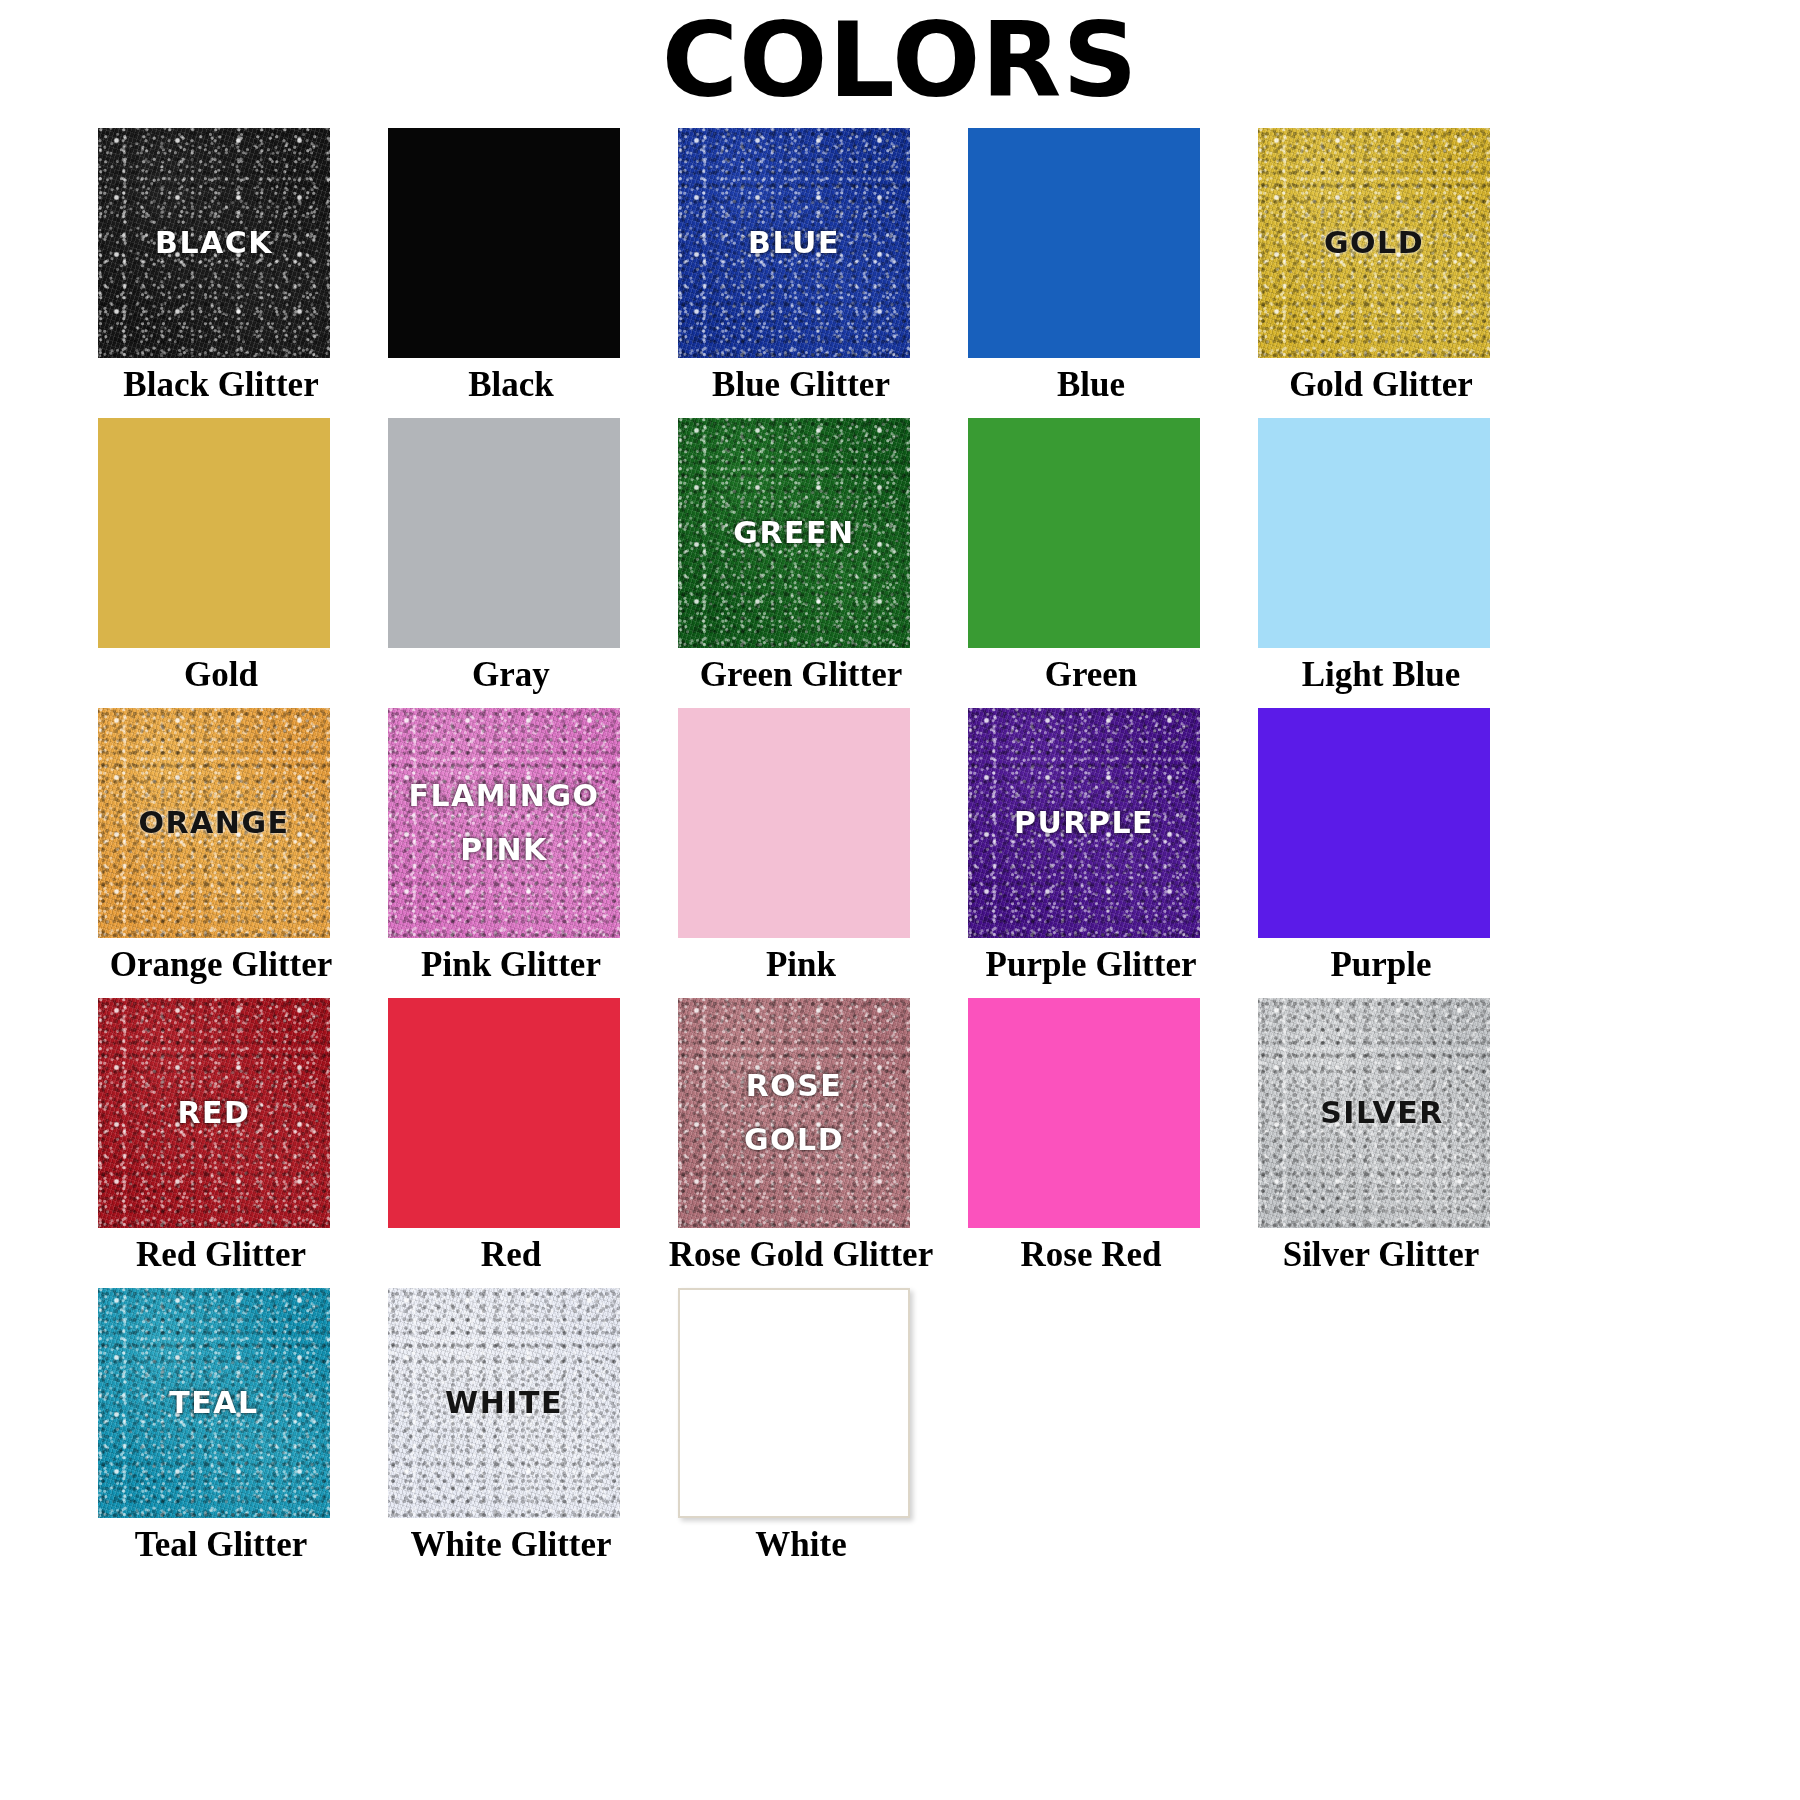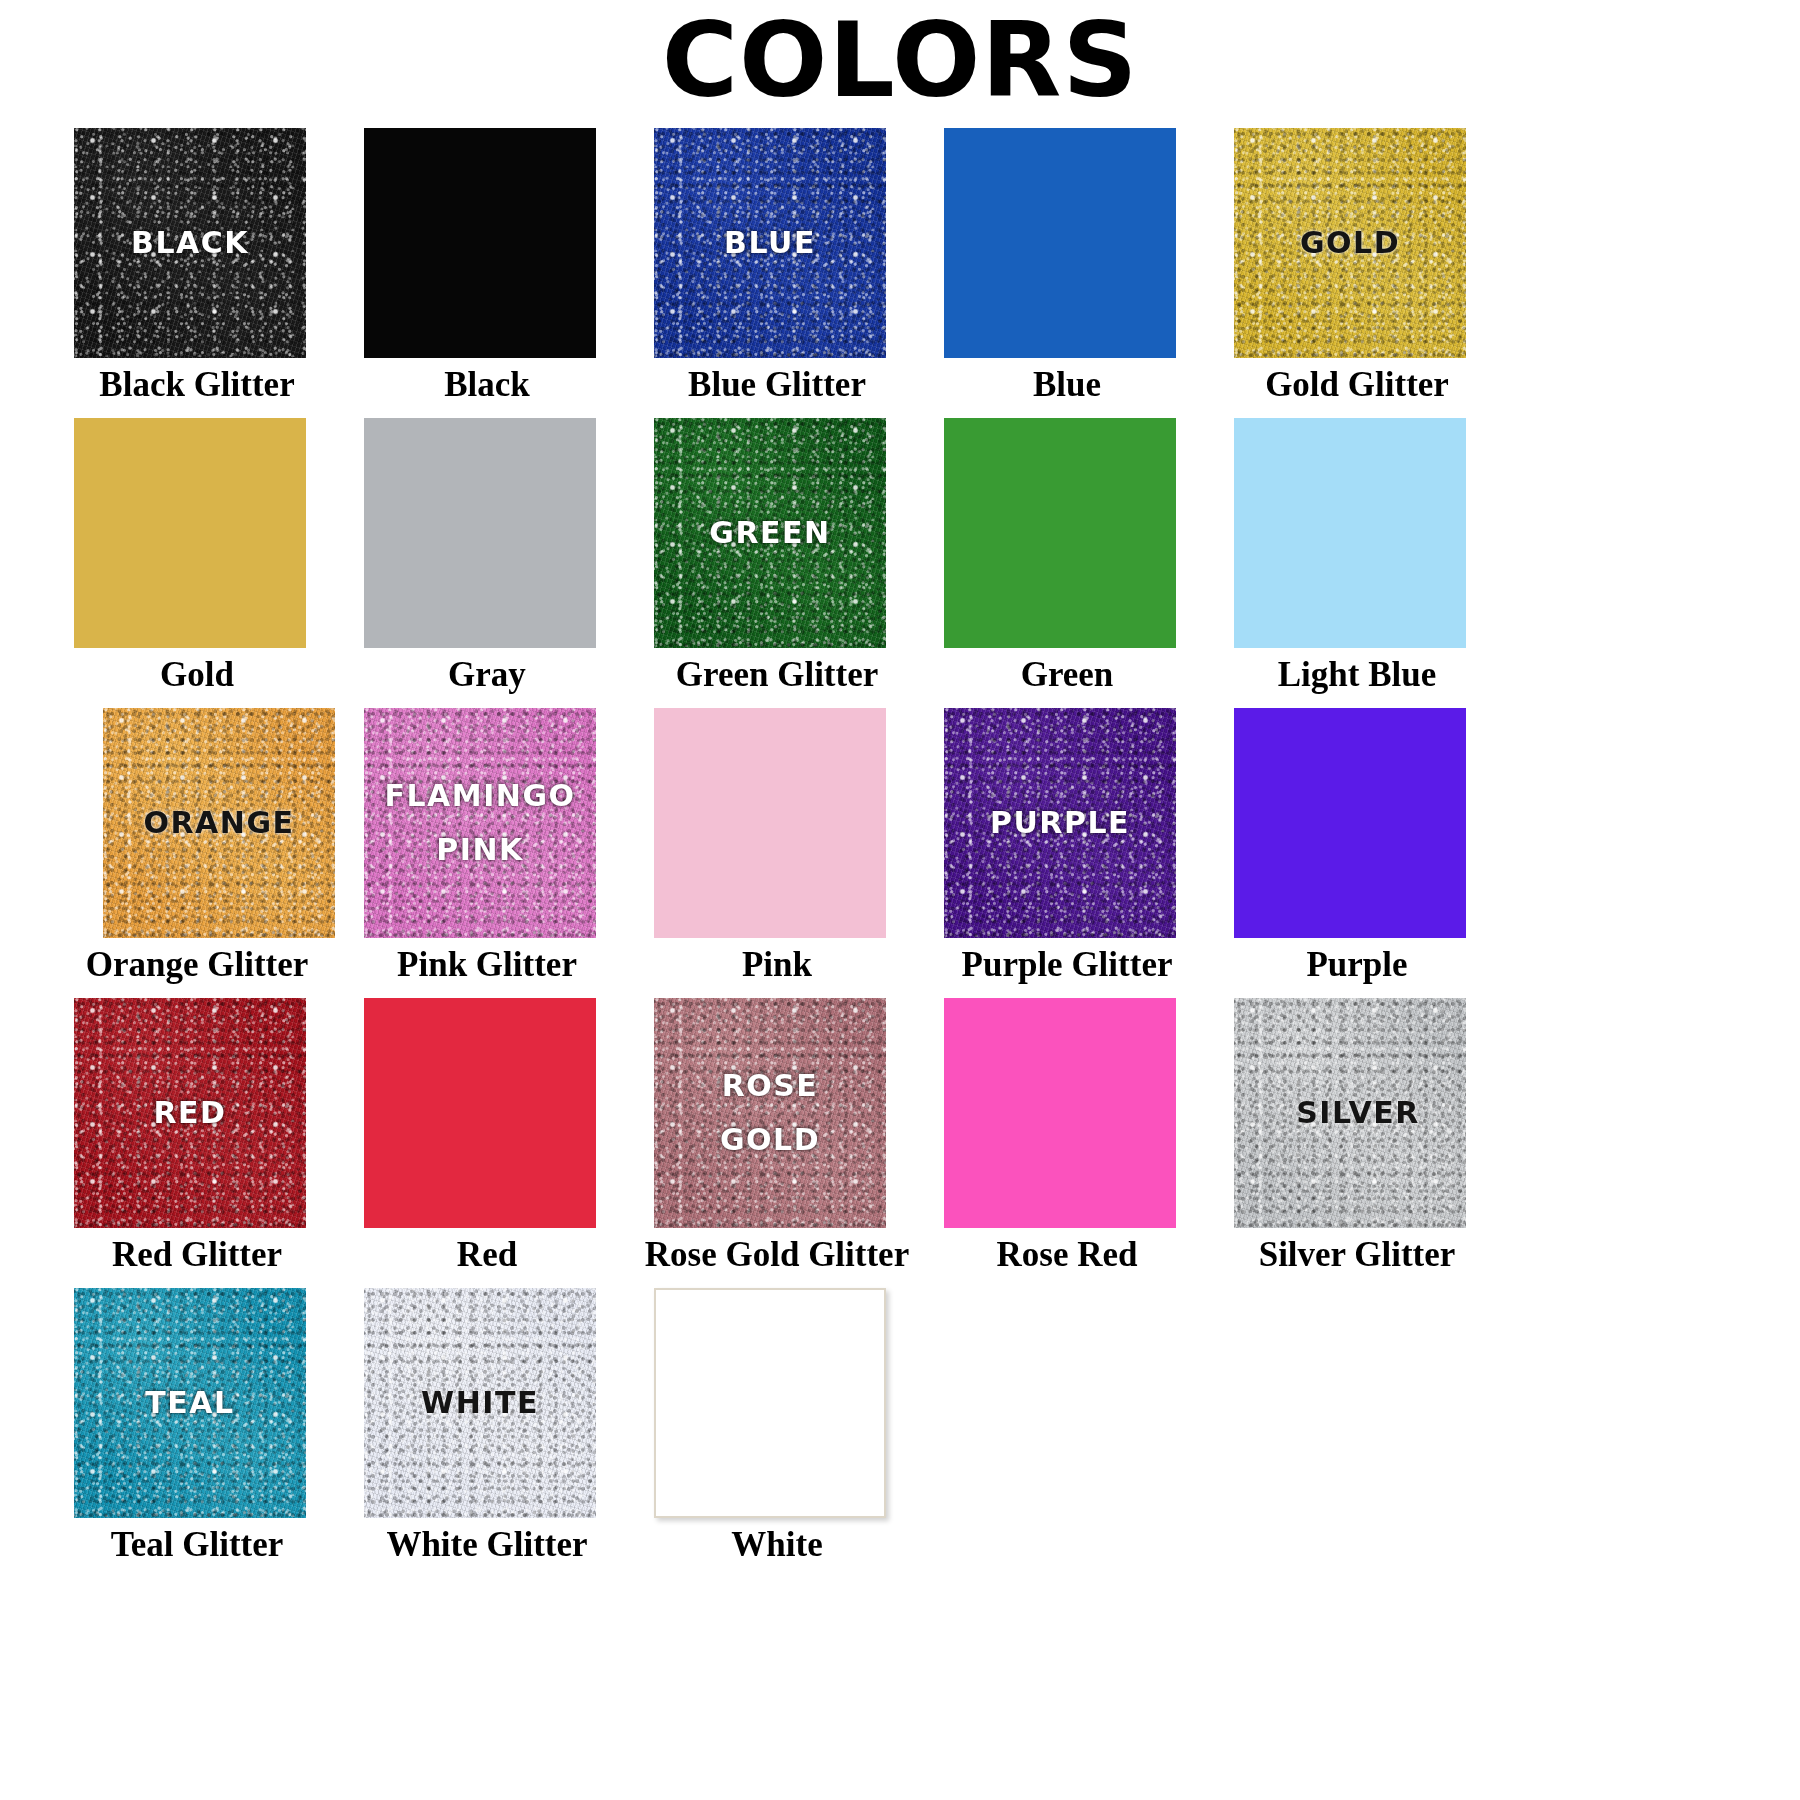--- a/index.html
+++ b/index.html
@@ -34,21 +34,21 @@
     line-height: 112px;
     letter-spacing: 1px;
     color: #000000;
     white-space: nowrap;
   }
 
   
   #swatch-grid {
     position: absolute;
     top: 128px;
-    left: 52px;
+    left: 76px;
     width: 1680px;
     display: grid;
     grid-template-columns: repeat(5, 290px);
     grid-auto-rows: 290px;
   }
 
   .swatch-cell {
     position: relative;
     width: 290px;
     height: 290px;
@@ -223,21 +223,21 @@
       </div>
       <div class="swatch-cell">
         <div class="swatch-chip" style="background: rgb(57, 155, 51);"></div>
         <div class="swatch-caption">Green</div>
       </div>
       <div class="swatch-cell">
         <div class="swatch-chip" style="background: rgb(165, 221, 248);"></div>
         <div class="swatch-caption">Light Blue</div>
       </div>
       <div class="swatch-cell">
-        <div class="swatch-chip" style="background: radial-gradient(at 30% 25%, rgba(255, 224, 122, 0.333) 0%, transparent 55%), radial-gradient(at 72% 70%, rgba(255, 224, 122, 0.267) 0%, transparent 50%), rgb(235, 160, 60); margin-left: 29px;">
+        <div class="swatch-chip" style="background: radial-gradient(at 30% 25%, rgba(255, 224, 122, 0.333) 0%, transparent 55%), radial-gradient(at 72% 70%, rgba(255, 224, 122, 0.267) 0%, transparent 50%), rgb(235, 160, 60);">
           <div class="grain"></div>
           <div class="sparkle s1"></div>
           <div class="sparkle s2"></div>
           <div class="sparkle s3"></div>
           <span class="chip-word dark">ORANGE</span>
         </div>
         <div class="swatch-caption">Orange Glitter</div>
       </div>
       <div class="swatch-cell">
         <div class="swatch-chip" style="background: radial-gradient(at 30% 25%, rgba(242, 169, 221, 0.333) 0%, transparent 55%), radial-gradient(at 72% 70%, rgba(242, 169, 221, 0.267) 0%, transparent 50%), rgb(222, 115, 198);">

